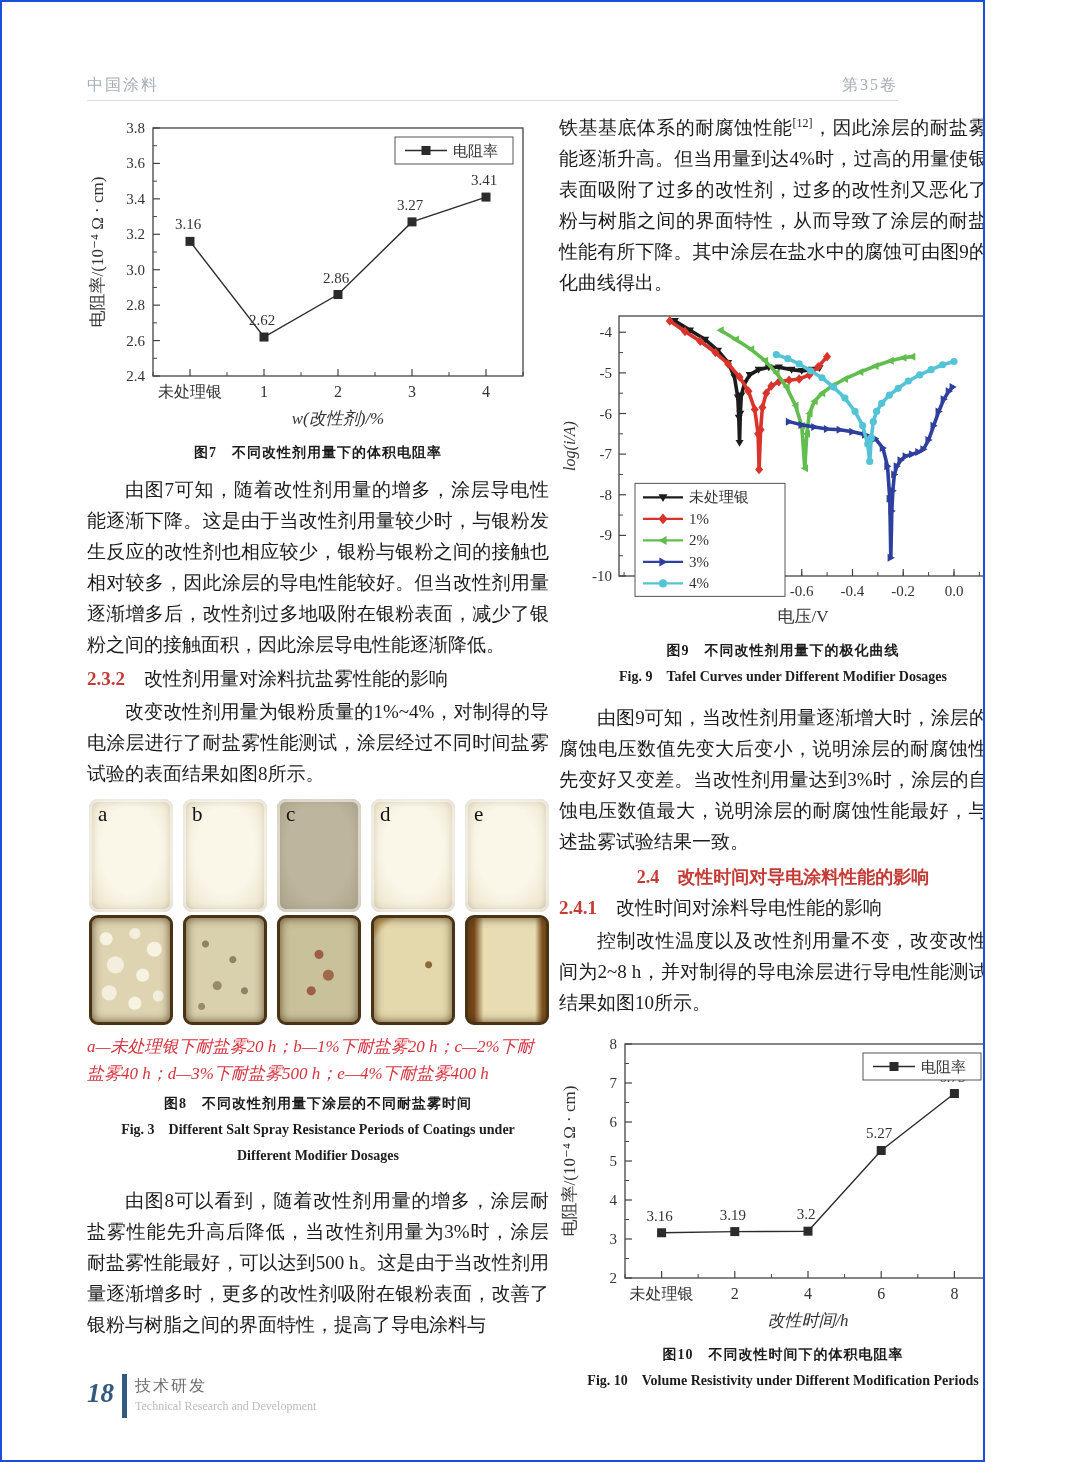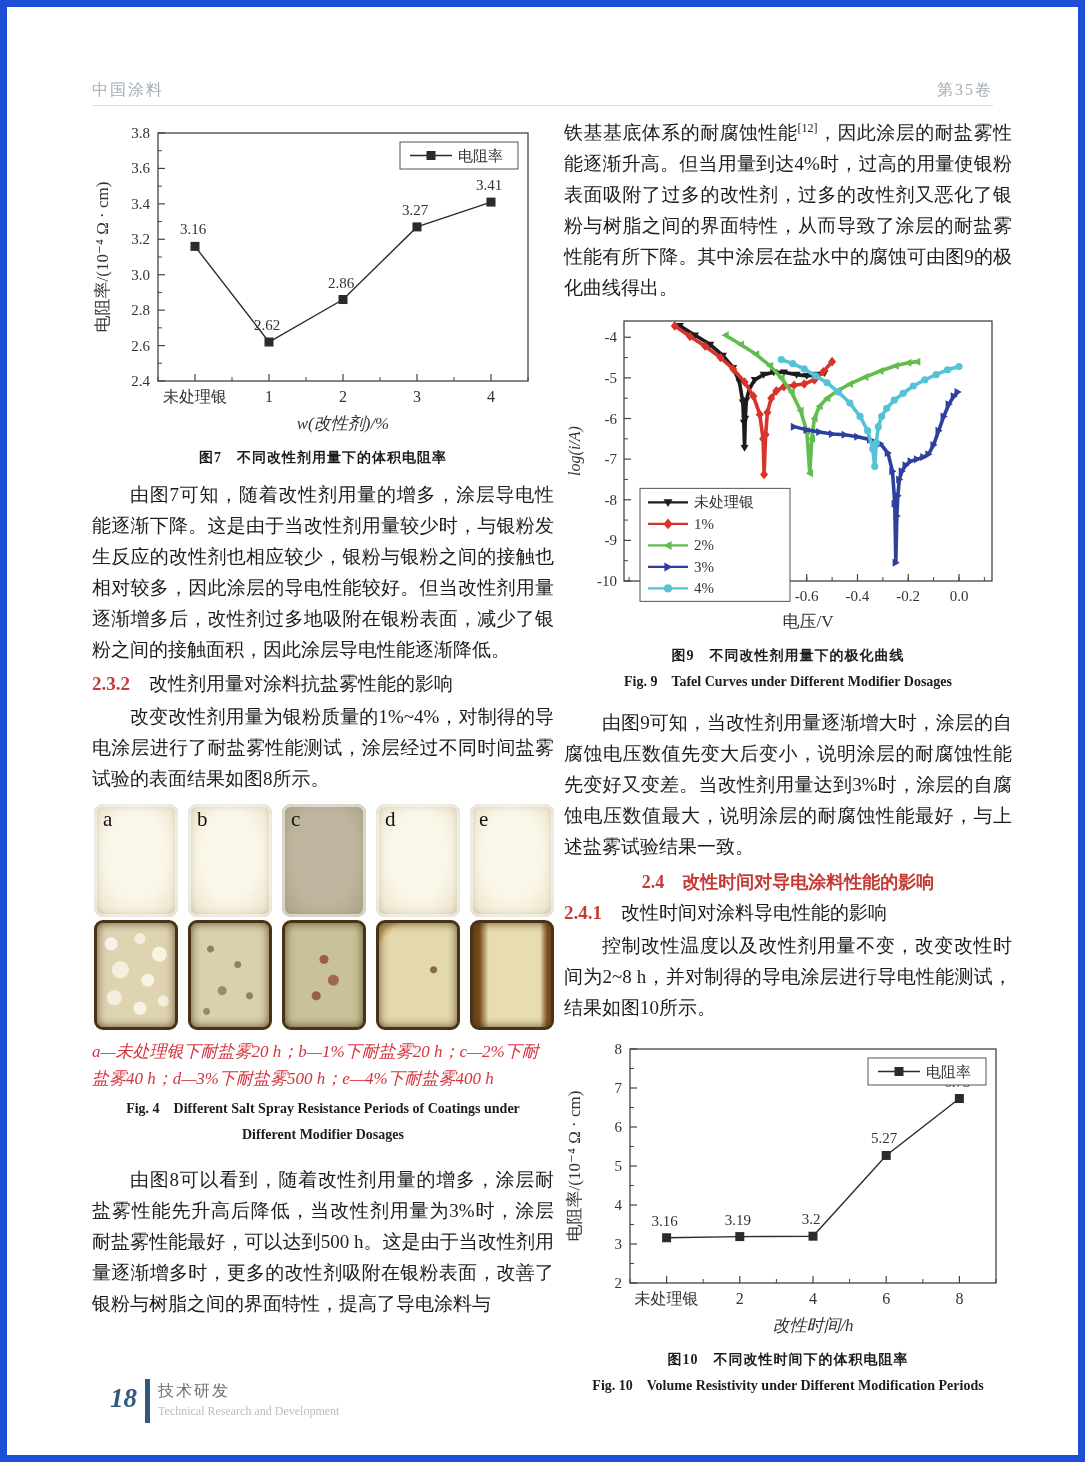--- a/index.html
+++ b/index.html
@@ -1,16 +1,16 @@
 <!DOCTYPE html>
 <html><head>
 <meta charset="utf-8">
 <style>
   html,body{margin:0;padding:0;background:#fff;}
-  .page{position:relative;width:1085px;height:1462px;background:#fff;border:7px solid #1d4ed8;box-sizing:border-box;
+  .page{position:relative;width:985px;height:1462px;background:#fff;border:2px solid #1d4ed8;box-sizing:border-box;
         font-family:"Liberation Serif","DejaVu Serif",serif;color:#1c1c1c;overflow:hidden;}
   
   .hdr{position:absolute;left:85px;right:85px;top:66px;height:28px;border-bottom:1px solid #d9dee2;
        display:flex;justify-content:space-between;align-items:flex-end;padding-bottom:4px;
        color:#a4aeb6;font-size:16px;letter-spacing:2px;}
   
   .colL{position:absolute;left:85px;top:112px;width:462px;}
   .colR{position:absolute;left:557px;top:106px;width:448px;}
   p.body{font-size:19px;line-height:31px;text-align:justify;margin:0 0 2px 0;}
   p.ind{text-indent:2em;}
@@ -53,21 +53,21 @@
       radial-gradient(circle at 62% 55%,#a06a4a 0 5px,rgba(0,0,0,0) 6px),
       radial-gradient(circle at 40% 70%,#9c5f45 0 4px,rgba(0,0,0,0) 5px),
       #c9c19a;}
   .pb-d{background:radial-gradient(circle at 70% 45%,#8a6a3a 0 3px,rgba(0,0,0,0) 4px),
       linear-gradient(135deg,#caa86a 0 6%,rgba(0,0,0,0) 12%),#e4d8ad;}
   .pb-e{background:linear-gradient(90deg,#7a4a1c 0 8%,rgba(0,0,0,0) 20%),
       linear-gradient(270deg,#8a5a26 0 5%,rgba(0,0,0,0) 14%),#e7dcb2;}
   .rednote{color:#d5333e;font-size:17px;line-height:27px;margin:8px 0 2px 0;font-style:italic;}
   
   .foot{position:absolute;left:85px;top:1372px;display:flex;align-items:flex-start;}
-  .foot .num{font-size:27px;font-weight:bold;font-style:italic;color:#33597f;margin-right:8px;margin-top:4px;margin-left:18px;}
+  .foot .num{font-size:27px;font-weight:bold;font-style:italic;color:#33597f;margin-right:8px;margin-top:4px;}
   .foot .bar{width:5px;height:44px;background:#33597f;margin-right:8px;}
   .foot .cn{font-size:16px;color:#6d6d6d;letter-spacing:2px;line-height:24px;}
   .foot .en{font-size:12px;color:#bcbcbc;line-height:16px;}
 </style>
 </head>
 <body>
 
 <div class="page">
 
   <div class="hdr">
@@ -170,21 +170,22 @@
       </div>
       <div class="pcol">
         <div class="ph ph-top">
             <span class="ph-letter">e</span>
           </div>
         <div class="ph ph-bot pb-e"></div>
       </div>
     </div>
     <div class="rednote">a—未处理银下耐盐雾20 h；b—1%下耐盐雾20 h；c—2%下耐盐雾40 h；d—3%下耐盐雾500 h；e—4%下耐盐雾400 h</div>
     <div class="cap">
-      <div>Fig. 4　Different Salt Spray Resistance Periods of Coatings under Different Modifier Dosages</div>
+      <div class="cn">图8　不同改性剂用量下涂层的不同耐盐雾时间</div>
+      <div>Fig. 3　Different Salt Spray Resistance Periods of Coatings under Different Modifier Dosages</div>
     </div>
     <div class="gap14"></div>
     <p class="body ind">由图8可以看到，随着改性剂用量的增多，涂层耐盐雾性能先升高后降低，当改性剂用量为3%时，涂层耐盐雾性能最好，可以达到500 h。这是由于当改性剂用量逐渐增多时，更多的改性剂吸附在银粉表面，改善了银粉与树脂之间的界面特性，提高了导电涂料与</p>
   </div>
 
   <div class="colR">
     <p class="body"><span>铁基基底体系的耐腐蚀性能</span><sup>[12]</sup><span>，因此涂层的耐盐雾性能逐渐升高。但当用量到达4%时，过高的用量使银粉表面吸附了过多的改性剂，过多的改性剂又恶化了银粉与树脂之间的界面特性，从而导致了涂层的耐盐雾性能有所下降。其中涂层在盐水中的腐蚀可由图9的极化曲线得出。</span></p>
     <div class="gap6"></div>
     <div id="fig9"><svg width="442" height="324" viewBox="0 0 442 324">
           <rect x="60" y="10" width="368" height="260" fill="none" stroke="#444" stroke-width="1.3"></rect>

